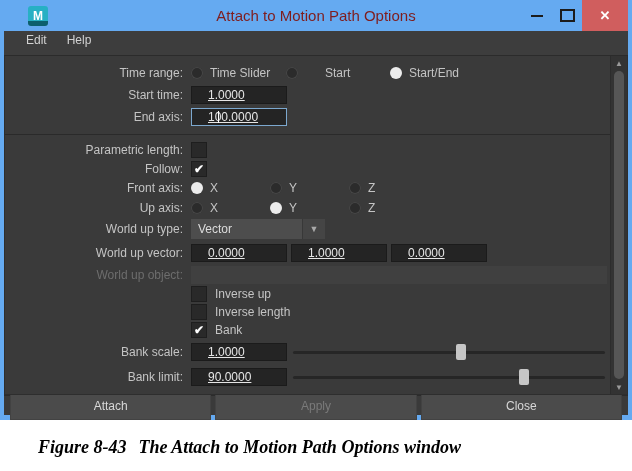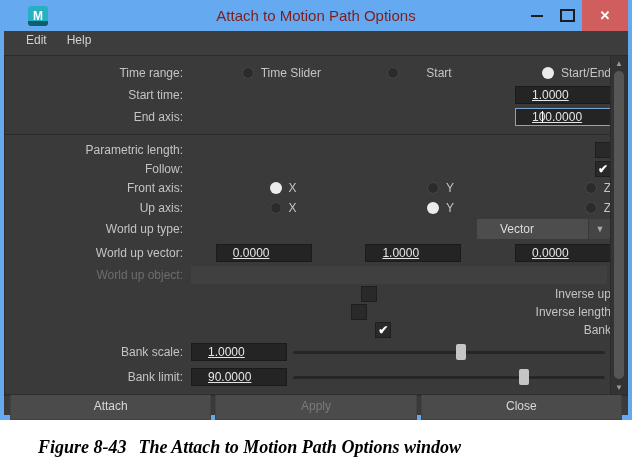--- a/index.html
+++ b/index.html
@@ -24,21 +24,21 @@
 
   .body{background:#3a3a3a;height:384px;display:flex;flex-direction:column;box-sizing:border-box;}
   .menubar{height:24px;background:#3d3d3d;border-bottom:1px solid #2b2b2b;
            display:flex;padding-left:14px;gap:4px;}
   .menu-item{color:#d2d2d2;font-size:12px;padding:2px 8px;}
 
   
   .content{position:relative;flex:1;border:1px solid #2e2e2e;border-top:none;
            background:#3a3a3a;overflow:hidden;}
   .rows{position:absolute;left:0;top:0;right:16px;padding-top:6px;}
-  .row{display:flex;align-items:center;height:22px;justify-content:space-between;}
+  .row{display:flex;align-items:center;height:22px;}
   .lbl{width:178px;text-align:right;padding-right:8px;color:#c4c4c4;font-size:12px;flex:none;}
   .lbl.dim{color:#6d6d6d;}
   .hr{border-top:1px solid #2a2a2a;margin:6px 0;}
 
   .field{background:var(--field,#242424);border:1px solid #1b1b1b;color:#e6e6e6;
          font-size:12px;height:16px;line-height:16px;padding:0 16px;width:62px;flex:none;text-decoration:underline;}
   .field.focused{border:1px solid var(--focus,#7ca8cf);position:relative;}
   .caret{position:absolute;left:26px;top:2px;width:1px;height:12px;background:#fff;}
 
   .rgroup{display:flex;align-items:center;gap:7px;flex:none;}
@@ -49,21 +49,21 @@
   .rlbl{color:#c4c4c4;font-size:12px;}
 
   .checkbox{width:14px;height:14px;background:#292929;border:1px solid #1e1e1e;
             display:flex;align-items:center;justify-content:center;flex:none;
             color:transparent;font-size:12px;font-weight:bold;line-height:1;}
   .checkbox.checked{color:#ffffff;}
   .checkbox.checked::after{content:"\2714";}
 
   .dropdown{display:flex;height:20px;width:134px;flex:none;}
   .dd-value{flex:1;background:#4d4d4d;color:#dcdcdc;font-size:12px;line-height:20px;
-            padding-left:23px;}
+            padding-left:7px;}
   .dd-arrow{width:22px;background:#454545;border-left:1px solid #383838;
             display:flex;align-items:center;justify-content:center;color:#a9a9a9;font-size:9px;}
 
   .vec-gap{width:4px;flex:none;}
   .long-field{flex:1;height:18px;background:#404040;margin-right:4px;}
 
   .slider{flex:1;position:relative;height:18px;margin:0 6px 0 6px;}
   .slider .track{position:absolute;left:0;right:0;top:8px;height:3px;background:#262626;border-radius:2px;}
   .slider .handle{position:absolute;top:1px;width:10px;height:16px;background:#c6c6c6;
                   border-radius:2px;margin-left:-5px;}

